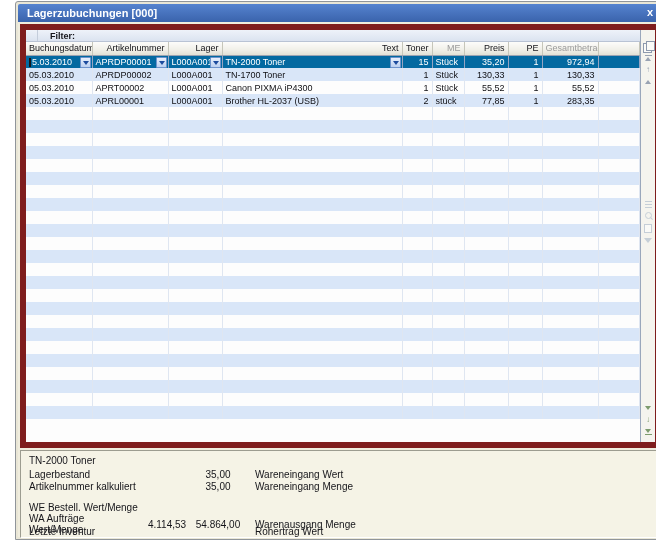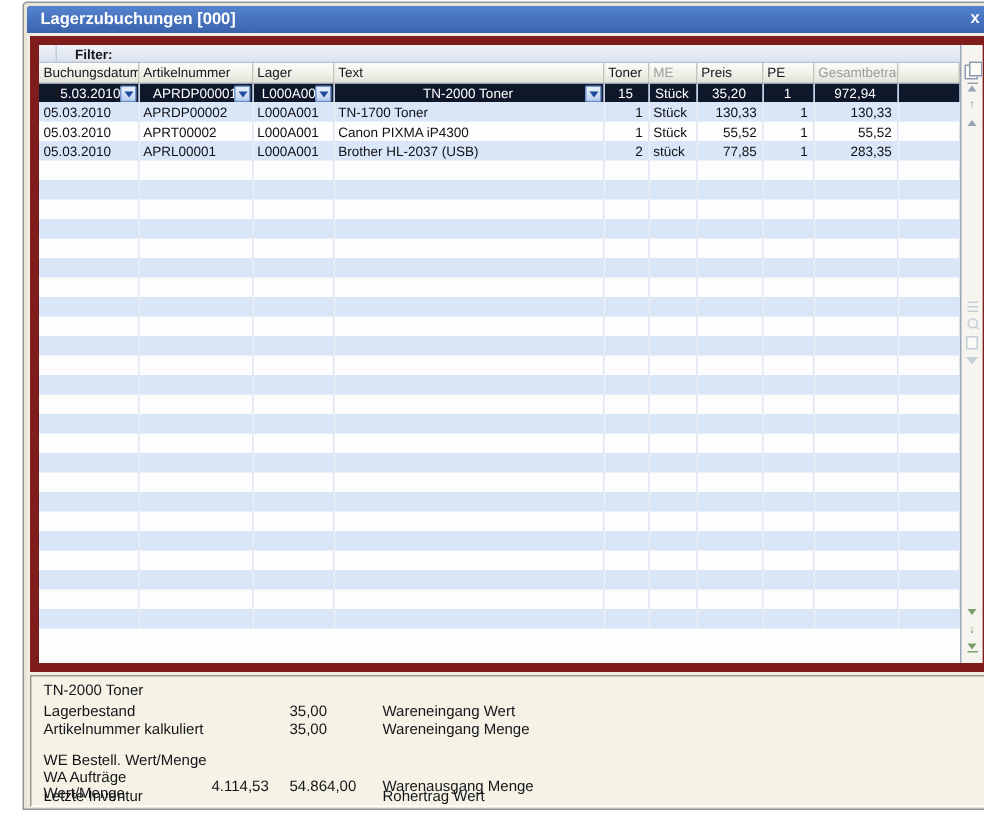--- a/index.html
+++ b/index.html
@@ -25,32 +25,32 @@
                display:flex; overflow:hidden; }
   .grid-main { flex:1; display:flex; flex-direction:column; overflow:hidden; }
 
   .filter-row { height:12px; flex:0 0 12px; display:flex; align-items:center;
                 background:linear-gradient(#eef2f9,#dbe3f0);
                 border-bottom:1px solid #b9c3d4; font-size:9px; color:#15151a; }
   .filter-gutter { width:12px; height:100%; border-right:1px solid #c4cddb; }
   .filter-label { font-weight:bold; padding-left:12px; }
 
   table.grid { width:100%; border-collapse:collapse; table-layout:fixed; }
-  table.grid th { height:13px; font-size:9px; font-weight:normal; text-align:left;
+  table.grid th { height:13px; font-size:9px; font-weight:normal; text-align:right;
                   color:#15151a; padding:0 3px; overflow:hidden; white-space:nowrap;
                   background:linear-gradient(#fcfcfa, #f0efe8 60%, #e2e1d6);
                   border-right:1px solid #c6c6ba; border-bottom:1px solid #9aa3b2; }
   table.grid th.muted { color:#9b9b9b; }
   table.grid td { height:13px; font-size:9px; color:#101014; padding:0 3px;
                   overflow:hidden; white-space:nowrap; position:relative;
                   border-right:1px solid rgba(120,150,200,0.22); }
   tr.plain td { background:#fdfdfd; }
   tr.alt td   { background:#d9e6f8; }
-  tr.sel td   { background:#0f172a; color:#ffffff;
-                border-right:1px solid rgba(25,55,125,0.45);text-align:center; }
+  tr.sel td   { background:#0369a1; color:#ffffff;
+                border-right:1px solid rgba(25,55,125,0.45); }
   td.num { text-align:right; }
 
   .dd { position:absolute; right:1px; top:1px; width:11px; height:11px;
         background:linear-gradient(#e9f0fb,#bcd0f0); border:1px solid #6f93cc;
         border-radius:1px; }
   .dd::after { content:""; position:absolute; left:2px; top:3px; width:0; height:0;
                border-left:3px solid transparent; border-right:3px solid transparent;
                border-top:4px solid #1d4b9e; }
   .caret { display:inline-block; width:2px; height:9px; background:#17171c;
            vertical-align:middle; margin-right:1px; }
@@ -88,21 +88,21 @@
                 flex-direction:column; align-items:center; }
 
   
   .panel { margin-top:2px; height:88px; background:#f5f3e6; padding:4px 8px 2px 8px;
            border:1px solid; border-color:#9c9c90 #ffffff #ffffff #9c9c90;
            font-size:10px; color:#15151a; overflow:hidden; }
   .sum-title { height:13px; line-height:12px; }
   .sum-row { display:grid; grid-template-columns:112px 52px 50px 12px auto;
              height:12px; line-height:11px; align-items:center; }
   .sum-row.spc { height:9px; }
-  .sum-v { text-align:left; }
+  .sum-v { text-align:center; }
 </style>
 </head>
 <body>
 
 <div class="window">
   <div class="titlebar">
     <span>Lagerzubuchungen [000]</span>
     <span class="close-btn">x</span>
   </div>
 

